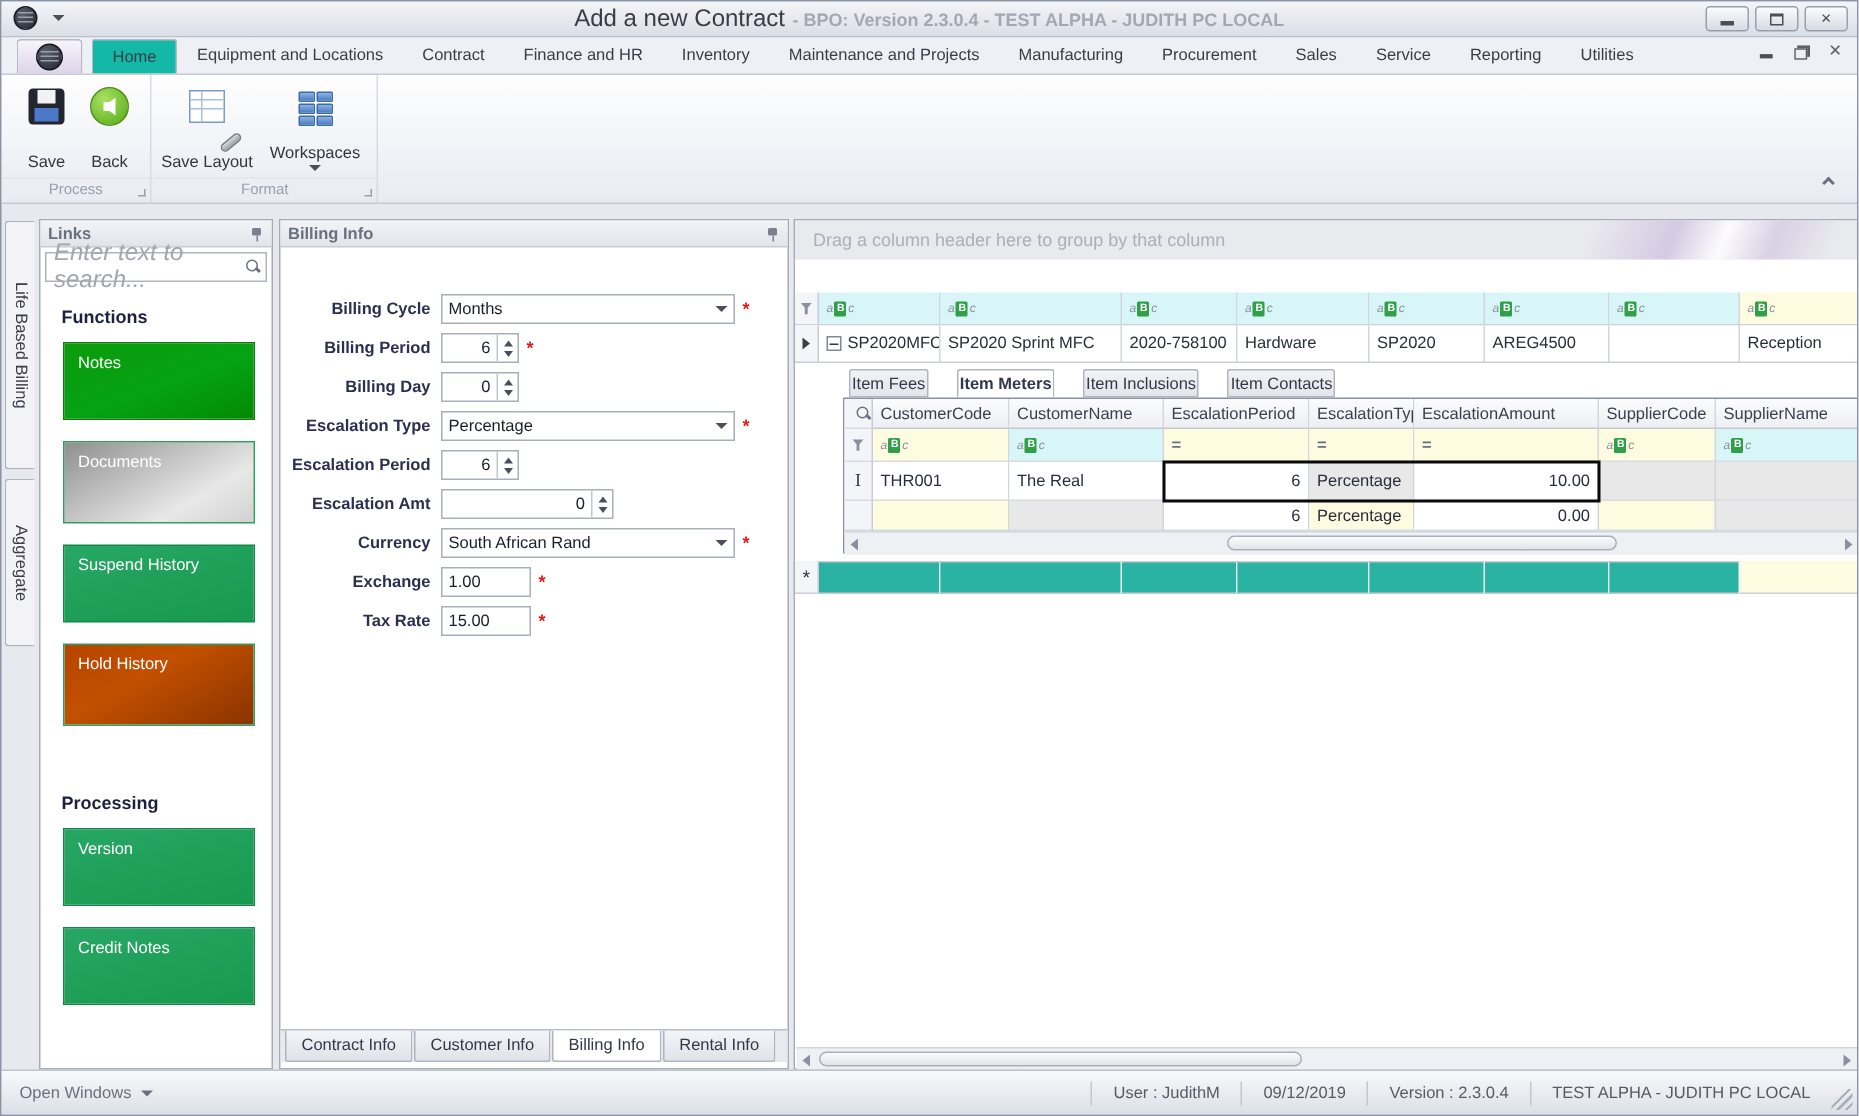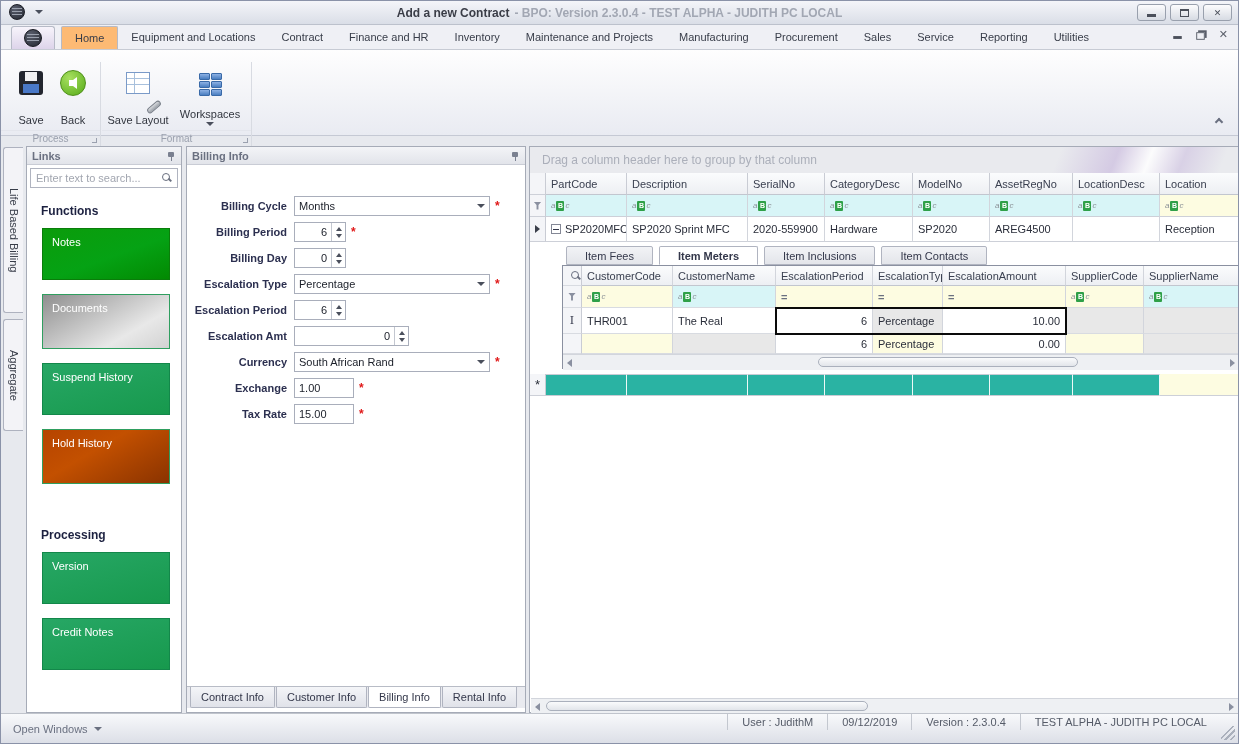--- a/index.html
+++ b/index.html
@@ -9,46 +9,46 @@
 
   
   .titlebar { position:absolute; left:0; top:0; width:100%; height:24px;
     background:linear-gradient(#f4f5f9,#dadee7); border-bottom:1px solid #bcc1cc; }
   .qat { position:absolute; left:8px; top:3px; display:flex; align-items:center; gap:10px; }
   .applogo-sm { width:16px; height:16px; border-radius:50%;
     background:radial-gradient(circle at 35% 30%,#5a5f6e,#23262f); border:1px solid #1a1c24; position:relative; }
   .applogo-sm::after { content:""; position:absolute; left:2px; right:2px; top:6px; height:1px; background:#9aa0ad; box-shadow:0 3px 0 #9aa0ad,0 -3px 0 #9aa0ad; }
   .tri-down { width:0; height:0; border-left:4px solid transparent; border-right:4px solid transparent; border-top:4px solid #4a4f5c; }
   .tbar-title { position:absolute; left:0; right:0; top:0; height:24px; display:flex; align-items:center; justify-content:center; gap:5px; pointer-events:none; }
-  .tbar-title .main { font-weight:bold; font-size:12px; color:#3a3d47; }
+  .tbar-title .main { font-weight:normal; font-size:16px; color:#3a3d47; }
   .tbar-title .sub { font-size:12px; color:#a2a7b3; font-weight:bold; }
   .winbtns { position:absolute; right:6px; top:3px; display:flex; gap:4px; }
   .winbtn { width:29px; height:17px; border:1px solid #99a0ad; border-radius:3px;
     background:linear-gradient(#fcfcfd,#d7dbe3); display:flex; align-items:center; justify-content:center; color:#4a4f5a; font-size:9px; }
   .g-min { width:9px; height:3px; background:#4a4f5a; margin-top:6px; }
   .g-max { width:9px; height:8px; border:1px solid #4a4f5a; border-top-width:2px; }
 
   
   .ribbonrow { position:absolute; left:0; top:24px; width:100%; height:24px; background:#eff0f5; }
   .appbtn { position:absolute; left:10px; top:1px; width:44px; height:23px; border:1px solid #b6bac6; border-bottom:none; border-radius:3px 3px 0 0;
     background:linear-gradient(#f7f4fb,#ddd4ea); display:flex; align-items:center; justify-content:center; }
   .applogo { width:18px; height:18px; border-radius:50%; background:radial-gradient(circle at 35% 30%,#5a5f6e,#23262f); border:1px solid #14161d; position:relative; }
   .applogo::after { content:""; position:absolute; left:2px; right:2px; top:7px; height:1px; background:#9aa0ad; box-shadow:0 3px 0 #9aa0ad,0 -3px 0 #9aa0ad; }
   .rtabs { position:absolute; left:60px; top:1px; height:23px; display:flex; }
   .rtab { padding:0 13px; height:23px; line-height:22px; color:#383d49; font-size:11px; white-space:nowrap; }
-  .rtab.active { background:#fdba74; border:1px solid #b6bac6; border-bottom:none; border-radius:2px 2px 0 0;text-align:center; }
+  .rtab.active { background:#14b8a6; border:1px solid #b6bac6; border-bottom:none; border-radius:2px 2px 0 0;text-align:center; }
   .mdibtns { position:absolute; right:10px; top:4px; display:flex; gap:14px; align-items:center; }
   .mdibtns .g-min, .mdibtns .g-rest { transform:scale(.95); }
   .g-rest { width:9px; height:8px; border:1px solid #5a5f6a; background:#eff0f5; box-shadow:2px -2px 0 -0px #5a5f6a; margin-top:2px; }
   .mdibtns .x { color:#5a5f6a; font-size:11px; line-height:11px; }
 
   
   .ribbonbody { position:absolute; left:0; top:48px; width:100%; height:87px;
     background:linear-gradient(#fefefe,#e9ebf2); border-top:1px solid #c7cbd4; border-bottom:1px solid #c5c9d4; }
-  .rgroup { position:absolute; top:12px; height:85px; border-right:1px solid #d8dbe2; }
+  .rgroup { position:absolute; top:0; height:85px; border-right:1px solid #d8dbe2; }
   .rgroup .gcaption { position:absolute; left:0; right:0; bottom:2px; height:15px; text-align:center; color:#9aa0ae; font-size:10px; line-height:15px;
     border-top:1px solid #e3e5ec; }
   .gcorner { position:absolute; right:3px; bottom:4px; width:5px; height:5px; border-right:1px solid #9aa0ae; border-bottom:1px solid #9aa0ae; }
   .rbtn { position:absolute; top:6px; width:56px; height:58px; display:flex; flex-direction:column; align-items:center; }
   .rbtn .lbl { margin-top:auto; font-size:11px; color:#32363f; white-space:nowrap; }
   .ico-save { width:24px; height:24px; margin-top:3px; background:#23262f; border-radius:3px; position:relative; }
   .ico-save::before { content:""; position:absolute; left:6px; top:1px; width:12px; height:9px; background:#f2f2f4; }
   .ico-save::after { content:""; position:absolute; left:4px; bottom:2px; width:16px; height:9px; background:#4a79c8; }
   .ico-back { width:26px; height:26px; margin-top:2px; border-radius:50%; border:1px solid #4e8f18;
     background:radial-gradient(circle at 35% 30%,#a8e060,#55aa18); display:flex; align-items:center; justify-content:center; }
@@ -73,21 +73,21 @@
   
   .panel { position:absolute; background:#fff; border:1px solid #a6abb7; }
   .phead { height:18px; background:linear-gradient(#f3f4f7,#e2e4ea); border-bottom:1px solid #c9ccd5; display:flex; align-items:center; padding:0 5px;
     color:#6a7080; font-weight:bold; font-size:11px; }
   .pin { margin-left:auto; position:relative; width:9px; height:10px; }
   .pin::before { content:""; position:absolute; left:1px; top:1px; width:6px; height:5px; background:#7a8090; border-radius:1px; }
   .pin::after { content:""; position:absolute; left:3.5px; top:6px; width:1px; height:4px; background:#7a8090; }
 
   
   .search { margin:3px; height:20px; border:1px solid #b0b4c0; background:#fff; display:flex; align-items:center; padding:0 5px; }
-  .search .ph { color:#a2a6b0; font-size:11px; }
+  .search .ph { color:#a2a6b0; font-size:16px;font-style:italic; }
   .mag { margin-left:auto; position:relative; width:10px; height:10px; }
   .mag::before { content:""; position:absolute; left:0; top:0; width:6px; height:6px; border:1.5px solid #6a7080; border-radius:50%; }
   .mag::after { content:""; position:absolute; left:6px; top:6px; width:4px; height:1.5px; background:#6a7080; transform:rotate(45deg); }
   .lsection-h { margin:16px 0 10px 14px; font-size:12px; font-weight:bold; color:#1c2140; }
   .lbtn { margin:0 0 14px 15px; width:128px; height:52px; color:#fff; font-size:11px; padding:7px 0 0 9px; border:1px solid transparent; }
   .lbtn.green { background:linear-gradient(160deg,#0b9c0b,#05a214 55%,#028a02); border-color:#0a7d0a; }
   .lbtn.silver { background:linear-gradient(150deg,#8f8f8f,#e8e8e8 70%,#d2d2d2); border-color:#2f9e5f; height:55px; }
   .lbtn.rust { background:linear-gradient(150deg,#b64400,#c35000 40%,#8a3300); border-color:#2f9e5f; height:55px; }
   .lbtn.jade { background:linear-gradient(165deg,#27a765,#17994d); border-color:#13874a; }
 
@@ -127,21 +127,21 @@
   .funnel { width:8px; height:8px; background:#8a90a0; clip-path:polygon(0 0,100% 0,62% 45%,62% 100%,38% 100%,38% 45%); }
   .tri-right { width:0; height:0; border-top:4px solid transparent; border-bottom:4px solid transparent; border-left:5px solid #3a3f4a; }
   .minusbox { flex:0 0 auto; width:10px; height:10px; border:1px solid #848896; background:#fff; display:inline-flex; align-items:center; justify-content:center; margin-right:4px; }
   .minusbox i { width:6px; height:1px; background:#33374a; }
   .ibeam { font-family:"DejaVu Serif",serif; font-size:11px; color:#33374a; }
   .star { font-size:13px; color:#2a2f3a; line-height:10px; }
 
   
   .detail { position:absolute; left:32px; top:99px; width:678px; height:123px; }
   .dtabs { position:absolute; left:4px; top:0; height:19px; display:flex; }
-  .dtab { padding:0 18px; height:19px; line-height:18px; border:1px solid #b0b4c0; background:linear-gradient(#f2f3f6,#e3e5ea); color:#33374a; margin-right:6px; border-radius:2px 2px 0 0; }
+  .dtab { padding:0 1px; height:19px; line-height:18px; border:1px solid #b0b4c0; background:linear-gradient(#f2f3f6,#e3e5ea); color:#33374a; margin-right:19px; border-radius:2px 2px 0 0; }
   .dtab.active { background:#fff; font-weight:bold; border-bottom:1px solid #fff; }
   .dgrid { position:absolute; left:0; top:19px; right:0; bottom:0; border:1px solid #8a90a0; background:#fff; }
   .drow { display:flex; width:100%; }
   .dcell { border-right:1px solid #d2d5dc; border-bottom:1px solid #d8dbe1; padding:0 5px; display:flex; align-items:center; overflow:hidden; white-space:nowrap; }
   .dindc { flex:0 0 19px; background:#f4f5f8; border-right:1px solid #c9ccd4; border-bottom:1px solid #d8dbe1; display:flex; align-items:center; justify-content:center; }
   .dhead .dcell { background:linear-gradient(#fbfcfd,#edeff3); color:#3a4050; border-bottom:1px solid #c2c6cf; }
   .dcell.alr { justify-content:flex-end; }
   .focusbox { position:absolute; border:2px solid #0a0a0a; pointer-events:none; }
   .hscroll { background:#eef0f3; border-top:1px solid #d2d5dc; position:relative; }
   .thumb { position:absolute; top:2px; height:10px; background:linear-gradient(#fafbfc,#e2e5ea); border:1px solid #aab0bc; border-radius:6px; }
@@ -150,21 +150,21 @@
   .sarrow.r { right:4px; border-left:5px solid #8a90a0; }
 
   .tealrow { top:227px; height:22px; }
   .cell-teal { background:#2ab3a3; border-right:1px solid #eef9f7; border-bottom:1px solid #c8ccd4; border-top:1px solid #c8ccd4; }
   .bottom-scroll { position:absolute; left:1px; right:1px; top:551px; height:15px; }
 
   
   .statusbar { position:absolute; left:0; bottom:0; width:100%; height:30px;
     background:linear-gradient(#f8f9fb,#dcdfe7); border-top:1px solid #c0c4cc; display:flex; align-items:center; }
   .openwin { display:flex; align-items:center; gap:6px; padding-left:12px; color:#6a7080; font-size:11px; }
-  .statright { margin-left:auto; display:flex; height:100%; }
+  .statright { margin-left:auto; display:flex; align-items:center; height:100%; }
   .statseg { padding:0 14px; color:#555b68; font-size:11px; border-left:1px solid #c3c7cf; height:16px; line-height:16px; }
   .grip { width:14px; height:14px; margin:8px 3px 0 0; background:
     linear-gradient(135deg,transparent 40%,#aab0bc 40%,#aab0bc 48%,transparent 48%,transparent 60%,#aab0bc 60%,#aab0bc 68%,transparent 68%,transparent 80%,#aab0bc 80%,#aab0bc 88%,transparent 88%); }
 </style>
 </head>
 <body>
 
 <div class="app">
 
   <div class="titlebar">
@@ -381,31 +381,20 @@
         <div class="btab">Contract Info</div>
         <div class="btab">Customer Info</div>
         <div class="btab active">Billing Info</div>
         <div class="btab">Rental Info</div>
       </div>
   </div>
 
   <div class="panel gridpanel">
     <div class="grouphint">Drag a column header here to group by that column</div>
     <div class="swoosh"></div>
-    <div class="grow ghead" id="outerHeader" style="top:26px;height:22px;">
-        <div class="indc"></div>
-        <div class="gcell" style="flex: 0 0 81px;">PartCode</div>
-        <div class="gcell" style="flex: 0 0 121px;">Description</div>
-        <div class="gcell" style="flex: 0 0 77px;">SerialNo</div>
-        <div class="gcell" style="flex: 0 0 88px;">CategoryDesc</div>
-        <div class="gcell" style="flex: 0 0 77px;">ModelNo</div>
-        <div class="gcell" style="flex: 0 0 83px;">AssetRegNo</div>
-        <div class="gcell" style="flex: 0 0 87px;">LocationDesc</div>
-        <div class="gcell" style="flex: 1 0 81px;">Location</div>
-      </div>
     <div class="grow" id="outerFilter" style="top:48px;height:22px;">
         <div class="indc">
           <span class="funnel"></span>
         </div>
         <div class="gcell bg-cyan" style="flex: 0 0 81px;">
           <span class="abc">
             <i>a</i>
             <b>B</b>
             <i>c</i>
           </span>
@@ -467,21 +456,21 @@
         <div class="gcell" style="flex: 0 0 81px;">
           <span class="minusbox">
             <i></i>
           </span>
           <span>SP2020MFC</span>
         </div>
         <div class="gcell" style="flex: 0 0 121px;">
           <span>SP2020 Sprint MFC</span>
         </div>
         <div class="gcell" style="flex: 0 0 77px;">
-          <span>2020-559900</span>
+          <span>2020-758100</span>
         </div>
         <div class="gcell" style="flex: 0 0 88px;">
           <span>Hardware</span>
         </div>
         <div class="gcell" style="flex: 0 0 77px;">
           <span>SP2020</span>
         </div>
         <div class="gcell" style="flex: 0 0 83px;">
           <span>AREG4500</span>
         </div>

